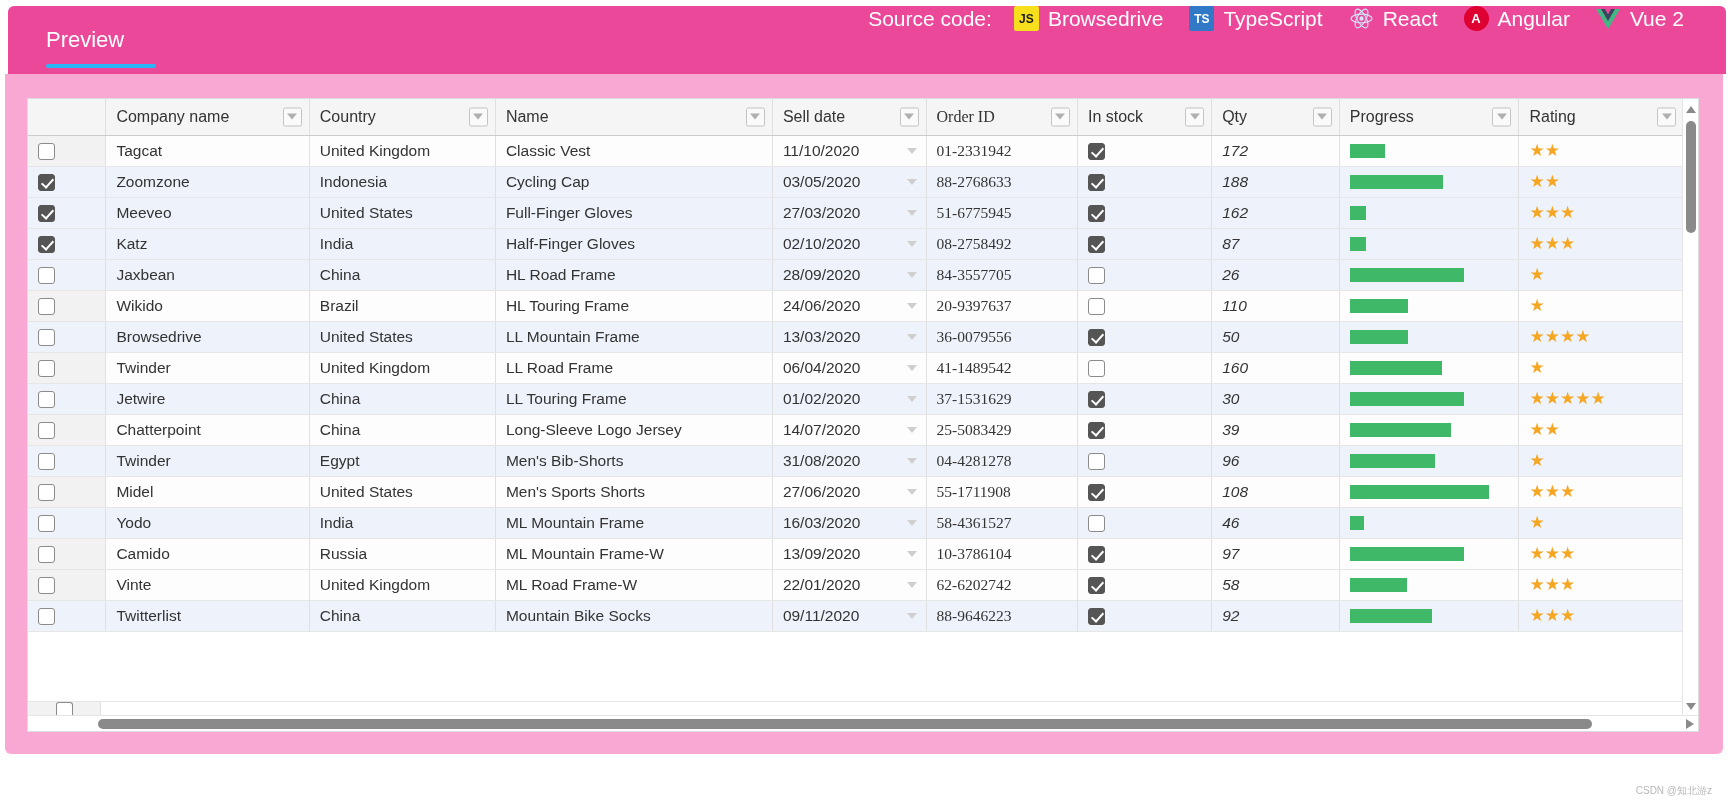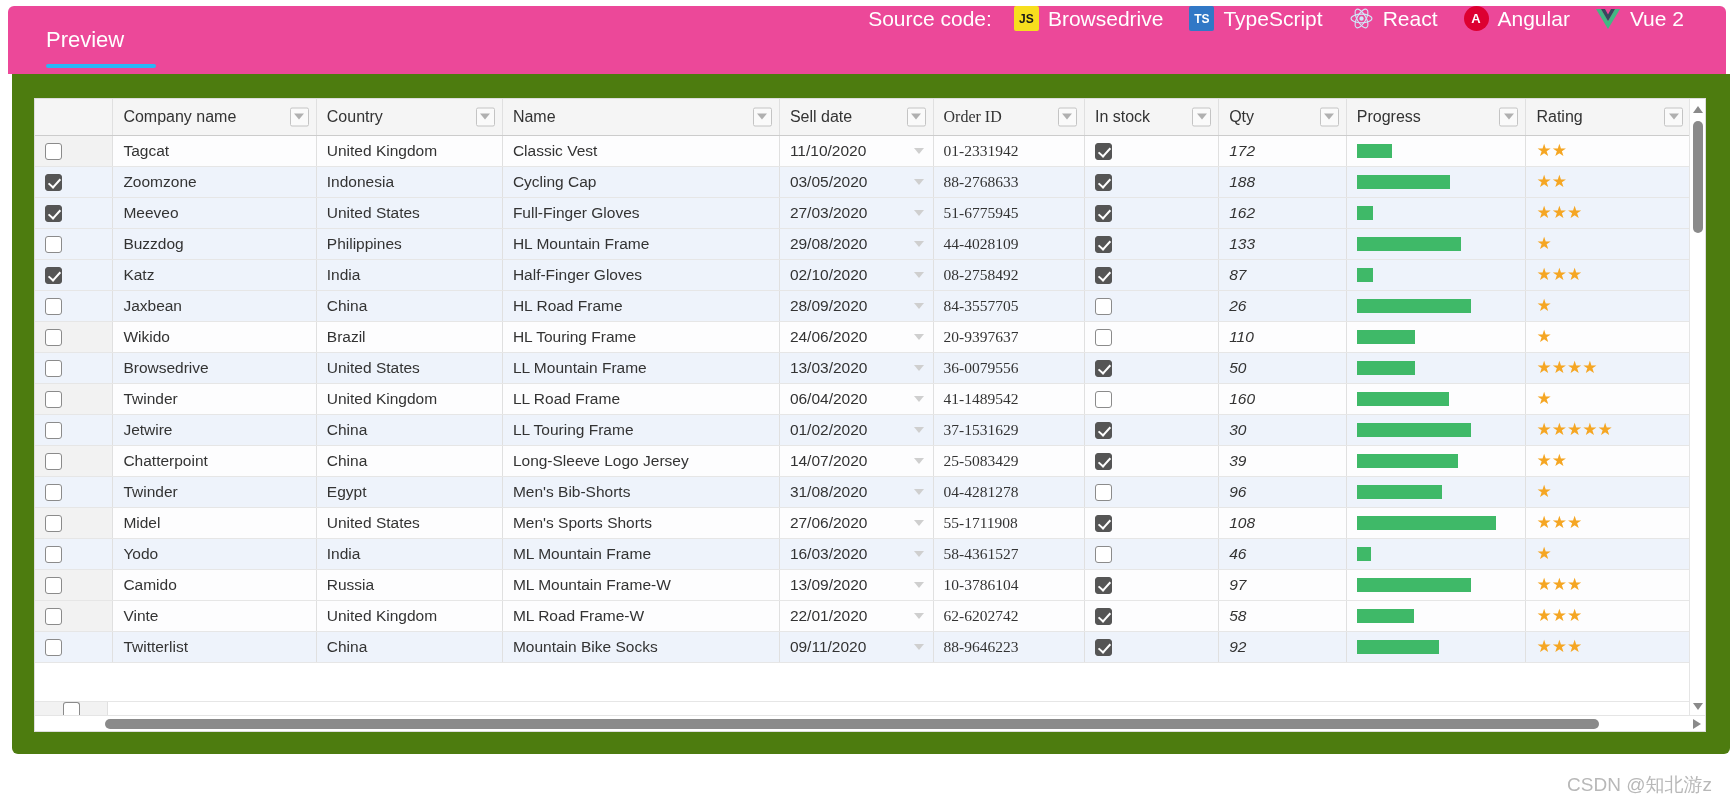--- a/index.html
+++ b/index.html
@@ -81,23 +81,23 @@
   }
   .ic-js { background: #f7df1e; color: #1a1a1a; font-size: 12px; }
   .ic-ts { background: #3178c6; color: #ffffff; font-size: 12px; }
   .ic-react { background: transparent; }
   .ic-ng { background: #dd0031; color: #ffffff; border-radius: 50%; font-size: 13px; }
   .ic-vue { background: transparent; }
 
   
   .card {
     position: absolute;
-    left: 12px; top: 74px;
+    left: 5px; top: 74px;
     width: 1718px; height: 680px;
-    background: #4d7c0f;
+    background: #f9a8d4;
     border-radius: 0 0 6px 6px;
   }
 
   
   .grid {
     position: absolute;
     left: 22px; top: 24px;
     width: 1672px; height: 634px;
     border: 1px solid #ddd;
     background: #ffffff;
@@ -296,21 +296,21 @@
     left: 72px; top: 0;
     right: 0; height: 14px;
     background: #ffffff;
     border-left: 1px solid #e0e0e0;
   }
 
   
   .watermark {
     position: absolute;
     right: 22px; bottom: 8px;
-    font-size: 19px;
+    font-size: 10px;
     color: #b8b8b8;
     user-select: none;
   }
 </style>
 </head>
 <body>
 
 <div id="page">
 
   <div class="topbar">
@@ -425,36 +425,20 @@
                 <td class="c-stock"><span class="cbx on"></span></td>
                 <td class="c-qty">162</td>
                 <td class="c-prog">
                   <span class="pbar-track">
                     <span class="pbar-fill" style="width: 10%; background: rgb(63, 185, 104);"></span>
                   </span>
                 </td>
                 <td class="c-rate" style="color: rgb(245, 166, 35);">★★★</td>
               </tr>
               <tr class="alt">
-                <td class="c-sel"><span class="cbx"></span></td>
-                <td class="c-comp">Buzzdog</td>
-                <td class="c-ctry">Philippines</td>
-                <td class="c-name">HL Mountain Frame</td>
-                <td class="c-date"><span>29/08/2020</span><span class="date-drop"></span></td>
-                <td class="c-order">44-4028109</td>
-                <td class="c-stock"><span class="cbx on"></span></td>
-                <td class="c-qty">133</td>
-                <td class="c-prog">
-                  <span class="pbar-track">
-                    <span class="pbar-fill" style="width: 66%; background: rgb(63, 185, 104);"></span>
-                  </span>
-                </td>
-                <td class="c-rate" style="color: rgb(245, 166, 35);">★</td>
-              </tr>
-              <tr class="alt">
                 <td class="c-sel"><span class="cbx on"></span></td>
                 <td class="c-comp">Katz</td>
                 <td class="c-ctry">India</td>
                 <td class="c-name">Half-Finger Gloves</td>
                 <td class="c-date"><span>02/10/2020</span><span class="date-drop"></span></td>
                 <td class="c-order">08-2758492</td>
                 <td class="c-stock"><span class="cbx on"></span></td>
                 <td class="c-qty">87</td>
                 <td class="c-prog">
                   <span class="pbar-track">

